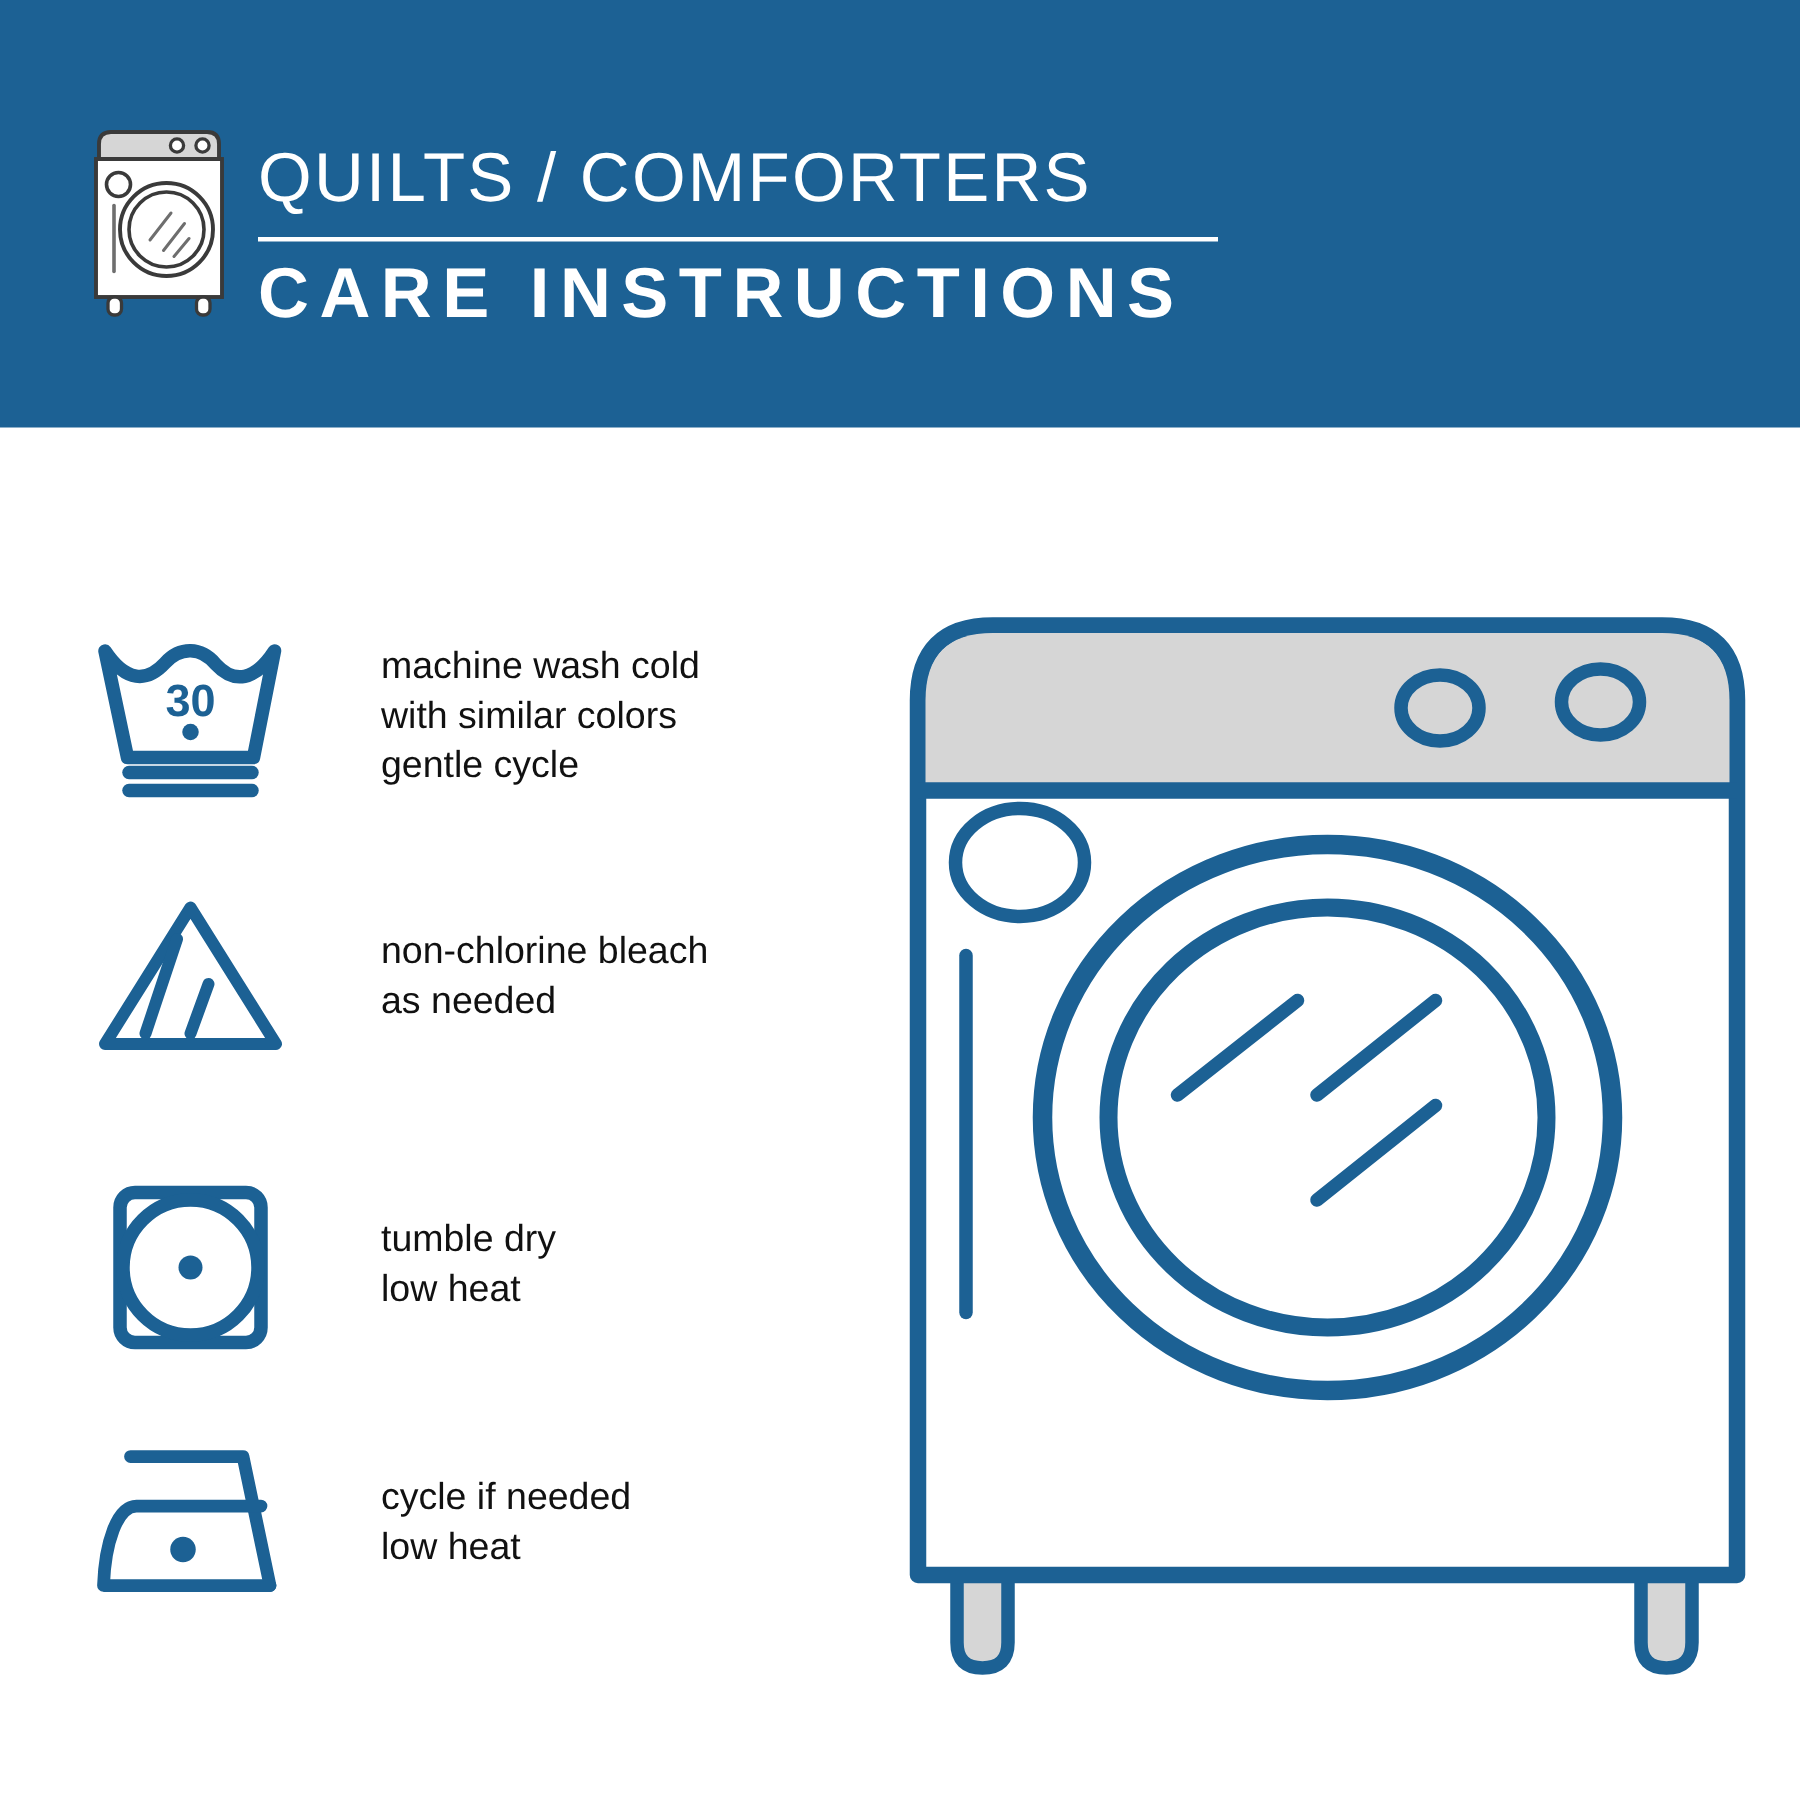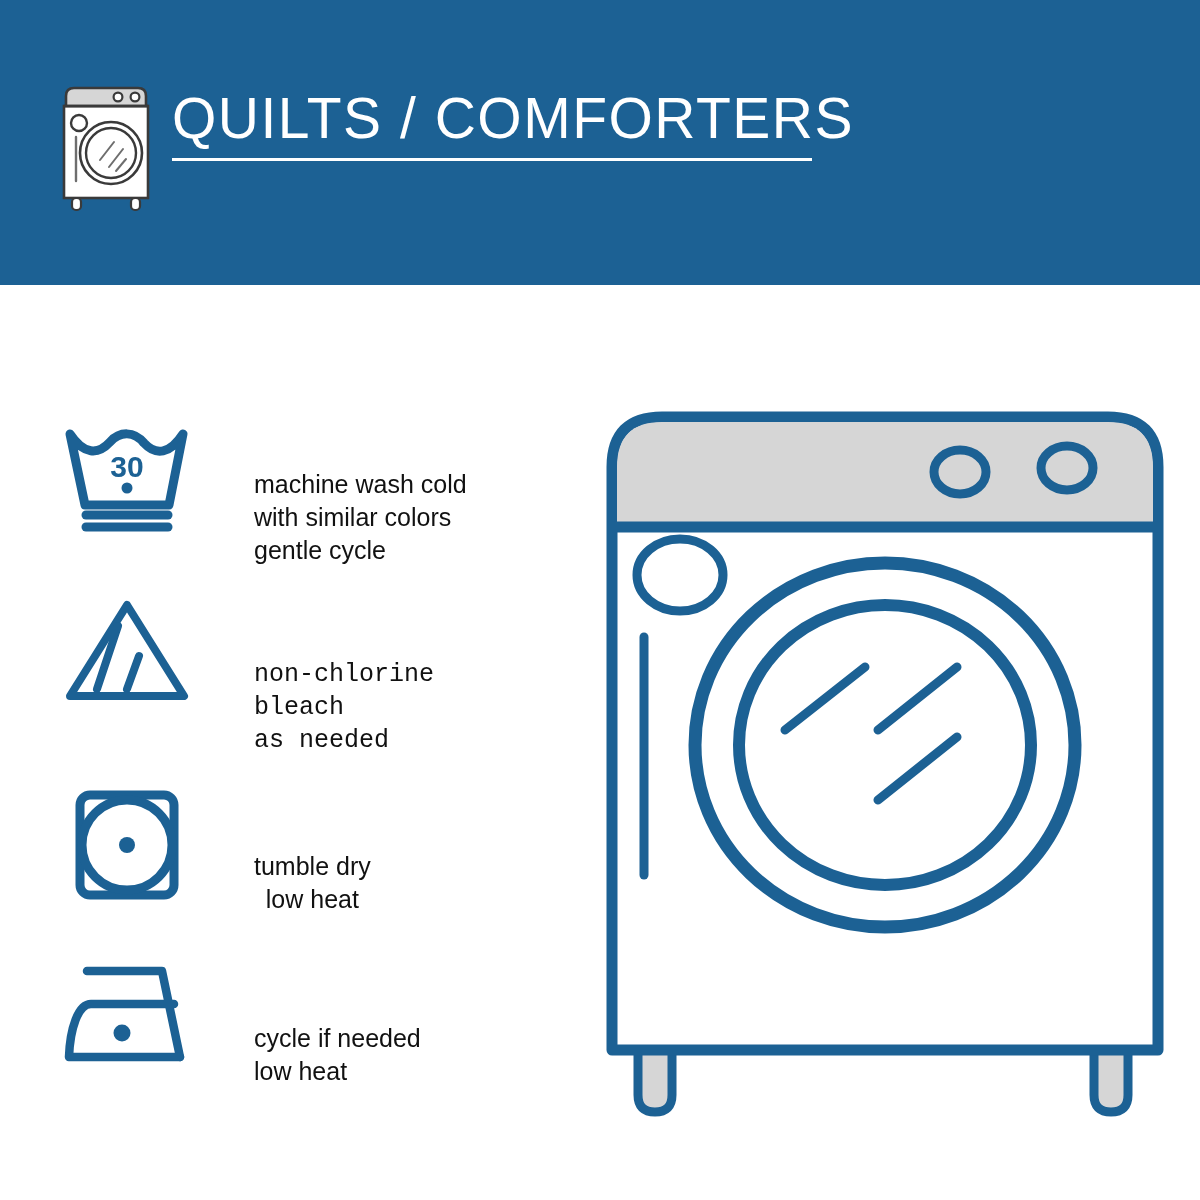--- a/index.html
+++ b/index.html
@@ -35,21 +35,21 @@
     height: 132px;
   }
   #header-titles {
     position: absolute;
     left: 172px;
     top: 86px;
     width: 660px;
   }
   #title-main {
     color: #ffffff;
-    font-size: 57px;
+    font-size: 46px;
     font-weight: 300;
     letter-spacing: 1.5px;
     line-height: 64px;
     white-space: nowrap;
     font-family: "Liberation Sans", sans-serif;
   }
   #title-rule {
     width: 640px;
     height: 3px;
     background: #ffffff;
@@ -87,31 +87,30 @@
     text-align: right;
   }
   .care-text {
     position: absolute;
     left: 254px;
     color: #111111;
     font-size: 25px;
     line-height: 33px;
     font-family: "Liberation Sans", sans-serif;
     white-space: pre-line;
-    margin-top: 40px;
   }
 
   #row-wash   { top: 130px; }
   #row-bleach { top: 308px; }
   #row-dry    { top: 500px; }
   #row-iron   { top: 672px; }
 
   #row-wash   .care-text { top: 13px; }
-  #row-bleach .care-text { top: 25px; font-family: Liberation Mono, monospace; }
-  #row-dry    .care-text { top: 25px; text-align: center; }
+  #row-bleach .care-text { top: 25px; }
+  #row-dry    .care-text { top: 25px; }
   #row-iron   .care-text { top: 25px; }
 
   
   #washer-illustration {
     position: absolute;
     left: 600px;
     top: 405px;
     width: 570px;
     height: 715px;
   }
@@ -146,20 +145,21 @@
         <line x1="64" y1="91" x2="74" y2="79" stroke="#6E6E6E" stroke-width="2" stroke-linecap="round"></line>
 
         <rect x="20" y="118" width="9" height="12" rx="4" fill="#FFFFFF" stroke="#3A3A3A" stroke-width="2.2"></rect>
         <rect x="79" y="118" width="9" height="12" rx="4" fill="#FFFFFF" stroke="#3A3A3A" stroke-width="2.2"></rect>
       </svg>
     </div>
 
     <div id="header-titles">
       <div id="title-main">QUILTS / COMFORTERS</div>
       <div id="title-rule"></div>
+      <div id="title-sub">CARE INSTRUCTIONS</div>
     </div>
 
   </div>
 
   <div id="care-list">
 
     <div class="care-row" id="row-wash">
       <div class="care-icon">
         <svg viewBox="0 0 130 120" width="130" height="120" xmlns="http://www.w3.org/2000/svg">
           <g fill="none" stroke="#1C6194" stroke-width="9" stroke-linecap="round" stroke-linejoin="round">

